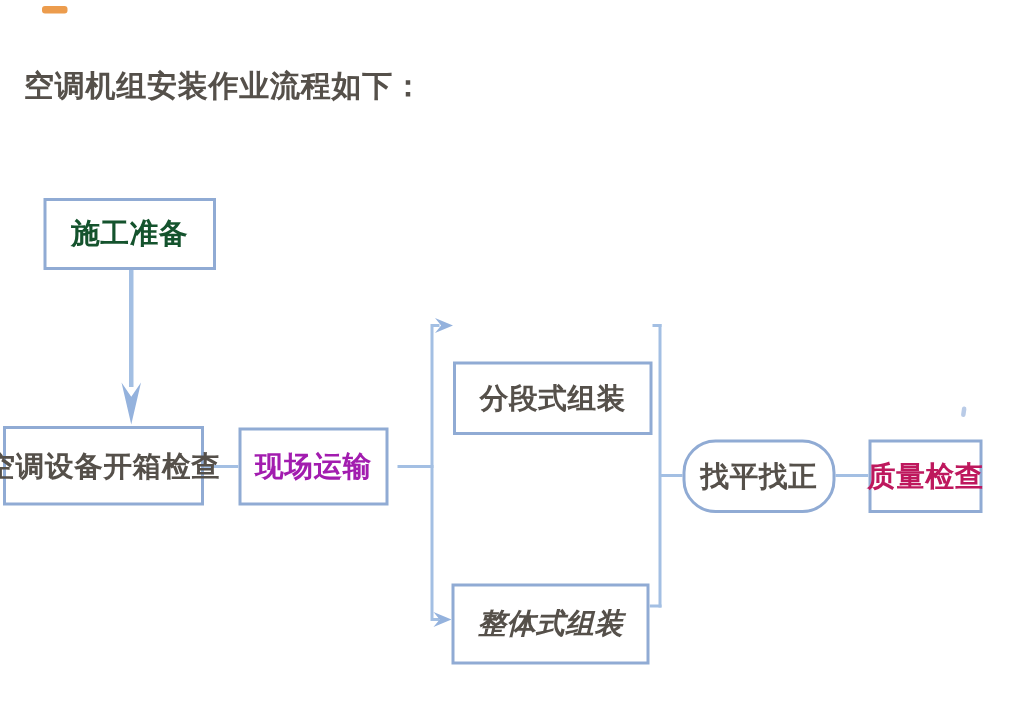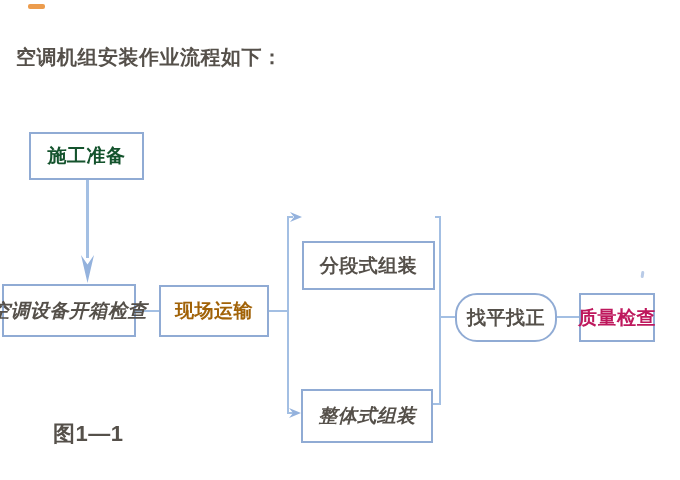--- a/index.html
+++ b/index.html
@@ -75,24 +75,23 @@
       <line x1="288" y1="413" x2="293" y2="413" stroke="#a3bfe3" stroke-width="2"></line>
       <polygon points="301,413 289,408 293.08,413 289,418" fill="#94b2dd"></polygon>
       <line x1="435" y1="217" x2="441" y2="217" stroke="#a3bfe3" stroke-width="2"></line>
       <line x1="440" y1="216" x2="440" y2="405" stroke="#a3bfe3" stroke-width="2"></line>
       <line x1="433" y1="404" x2="441" y2="404" stroke="#a3bfe3" stroke-width="2"></line>
       <line x1="440" y1="317" x2="455" y2="317" stroke="#a3bfe3" stroke-width="2"></line>
       <line x1="557" y1="317" x2="579" y2="317" stroke="#a3bfe3" stroke-width="2"></line>
     </svg>
 
   <div class="flow-box" style="left: 29px; top: 132px; width: 115px; height: 48px; border-color: rgb(144, 171, 212); color: #14532d;">施工准备</div>
-  <div class="flow-box" style="left: 2px; top: 284px; width: 134px; height: 53px; border-color: rgb(144, 171, 212); color: rgb(85, 80, 74); font-style: italic;">空调设备开箱检查</div>
-  <div class="flow-box" style="left: 159px; top: 285px; width: 110px; height: 52px; border-color: rgb(144, 171, 212); color: #a16207;">现场运输</div>
+  <div class="flow-box" style="left: 2px; top: 284px; width: 134px; height: 53px; border-color: rgb(144, 171, 212); color: rgb(85, 80, 74);">空调设备开箱检查</div>
+  <div class="flow-box" style="left: 159px; top: 285px; width: 100px; height: 52px; border-color: rgb(144, 171, 212); color: #a21caf;">现场运输</div>
   <div class="flow-box" style="left: 302px; top: 193px; width: 133px; height: 49px; border-color: rgb(144, 171, 212); color: rgb(85, 80, 74); margin-top: 48px;">分段式组装</div>
   <div class="flow-box" style="left: 301px; top: 389px; width: 132px; height: 54px; border-color: rgb(144, 171, 212); color: rgb(85, 80, 74); font-style: italic;">整体式组装</div>
   <div class="flow-box" style="left: 455px; top: 293px; width: 102px; height: 49px; border-color: rgb(144, 171, 212); color: rgb(85, 80, 74); border-radius: 22px;">找平找正</div>
   <div class="flow-box" style="left: 579px; top: 293px; width: 76px; height: 49px; border-color: rgb(144, 171, 212); color: #be185d;">质量检查</div>
 
   <div class="artifact" id="stray-tick" style="left: 641px; top: 271px; width: 2.5px; height: 7px; background: rgb(185, 203, 231); transform: rotate(8deg);"></div>
 
-  <div class="caption" style="color: rgb(85, 80, 74);">图1—1</div>
 
 </div>
 
 </body></html>

